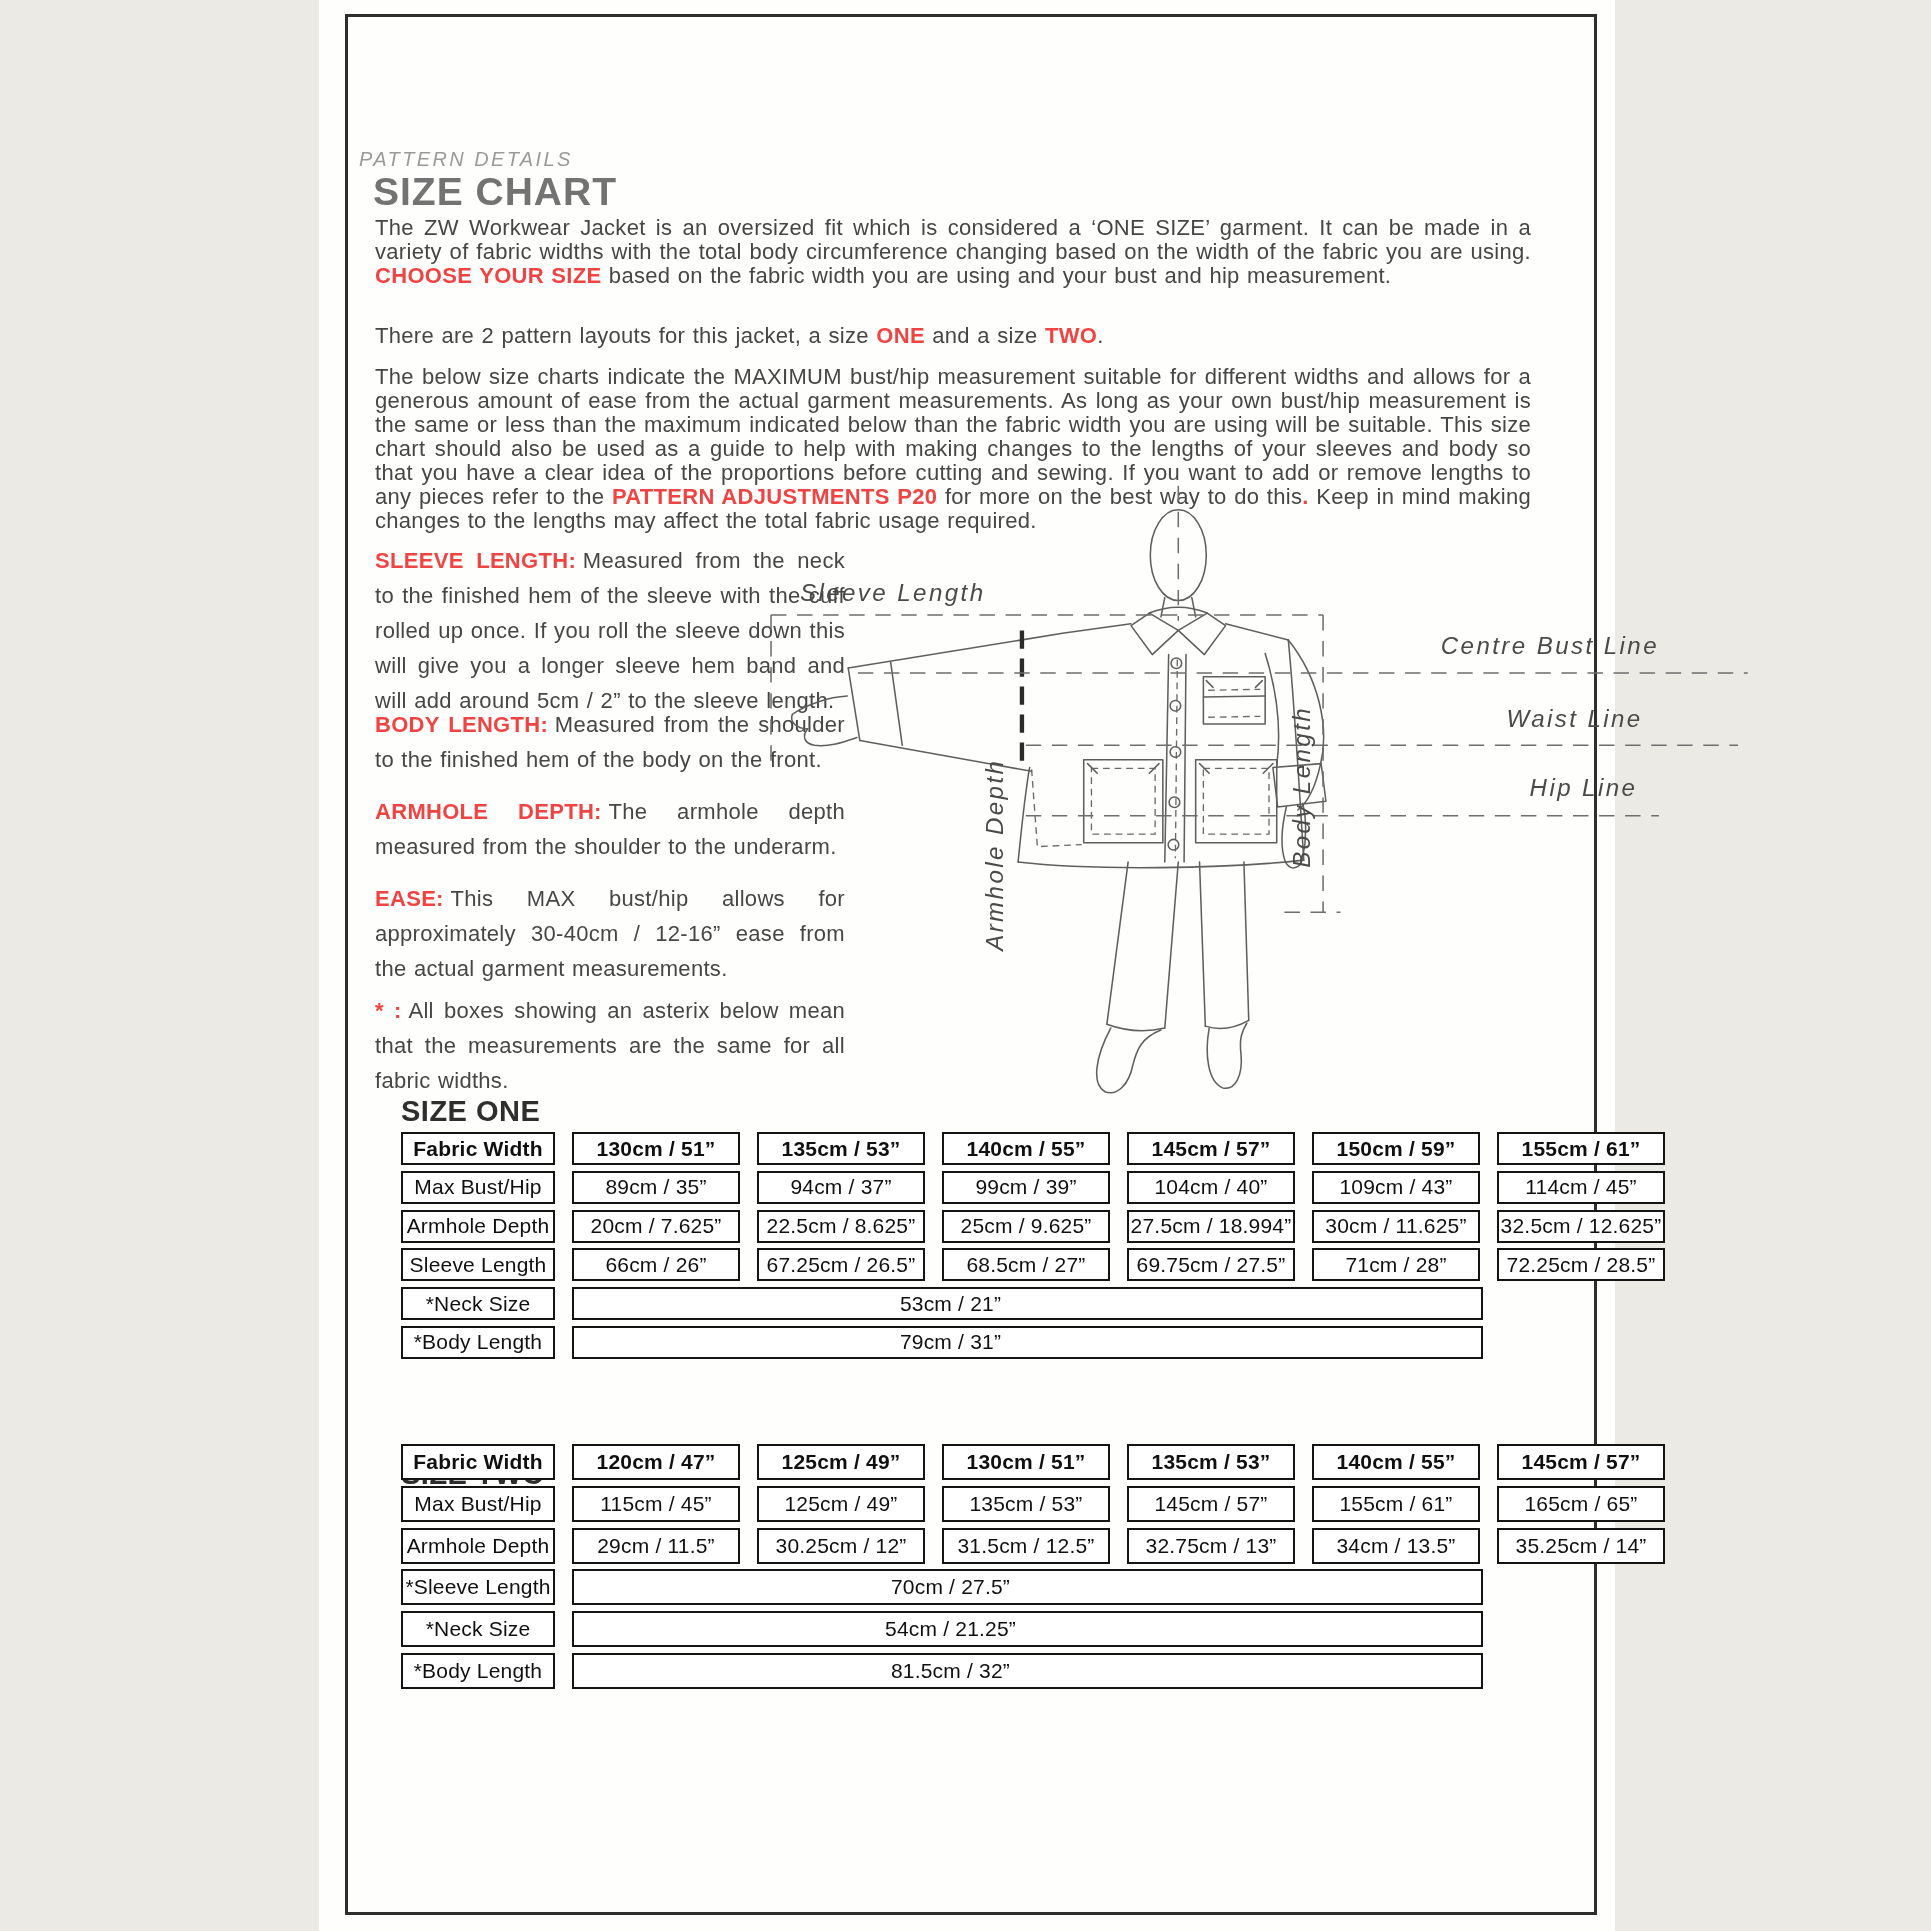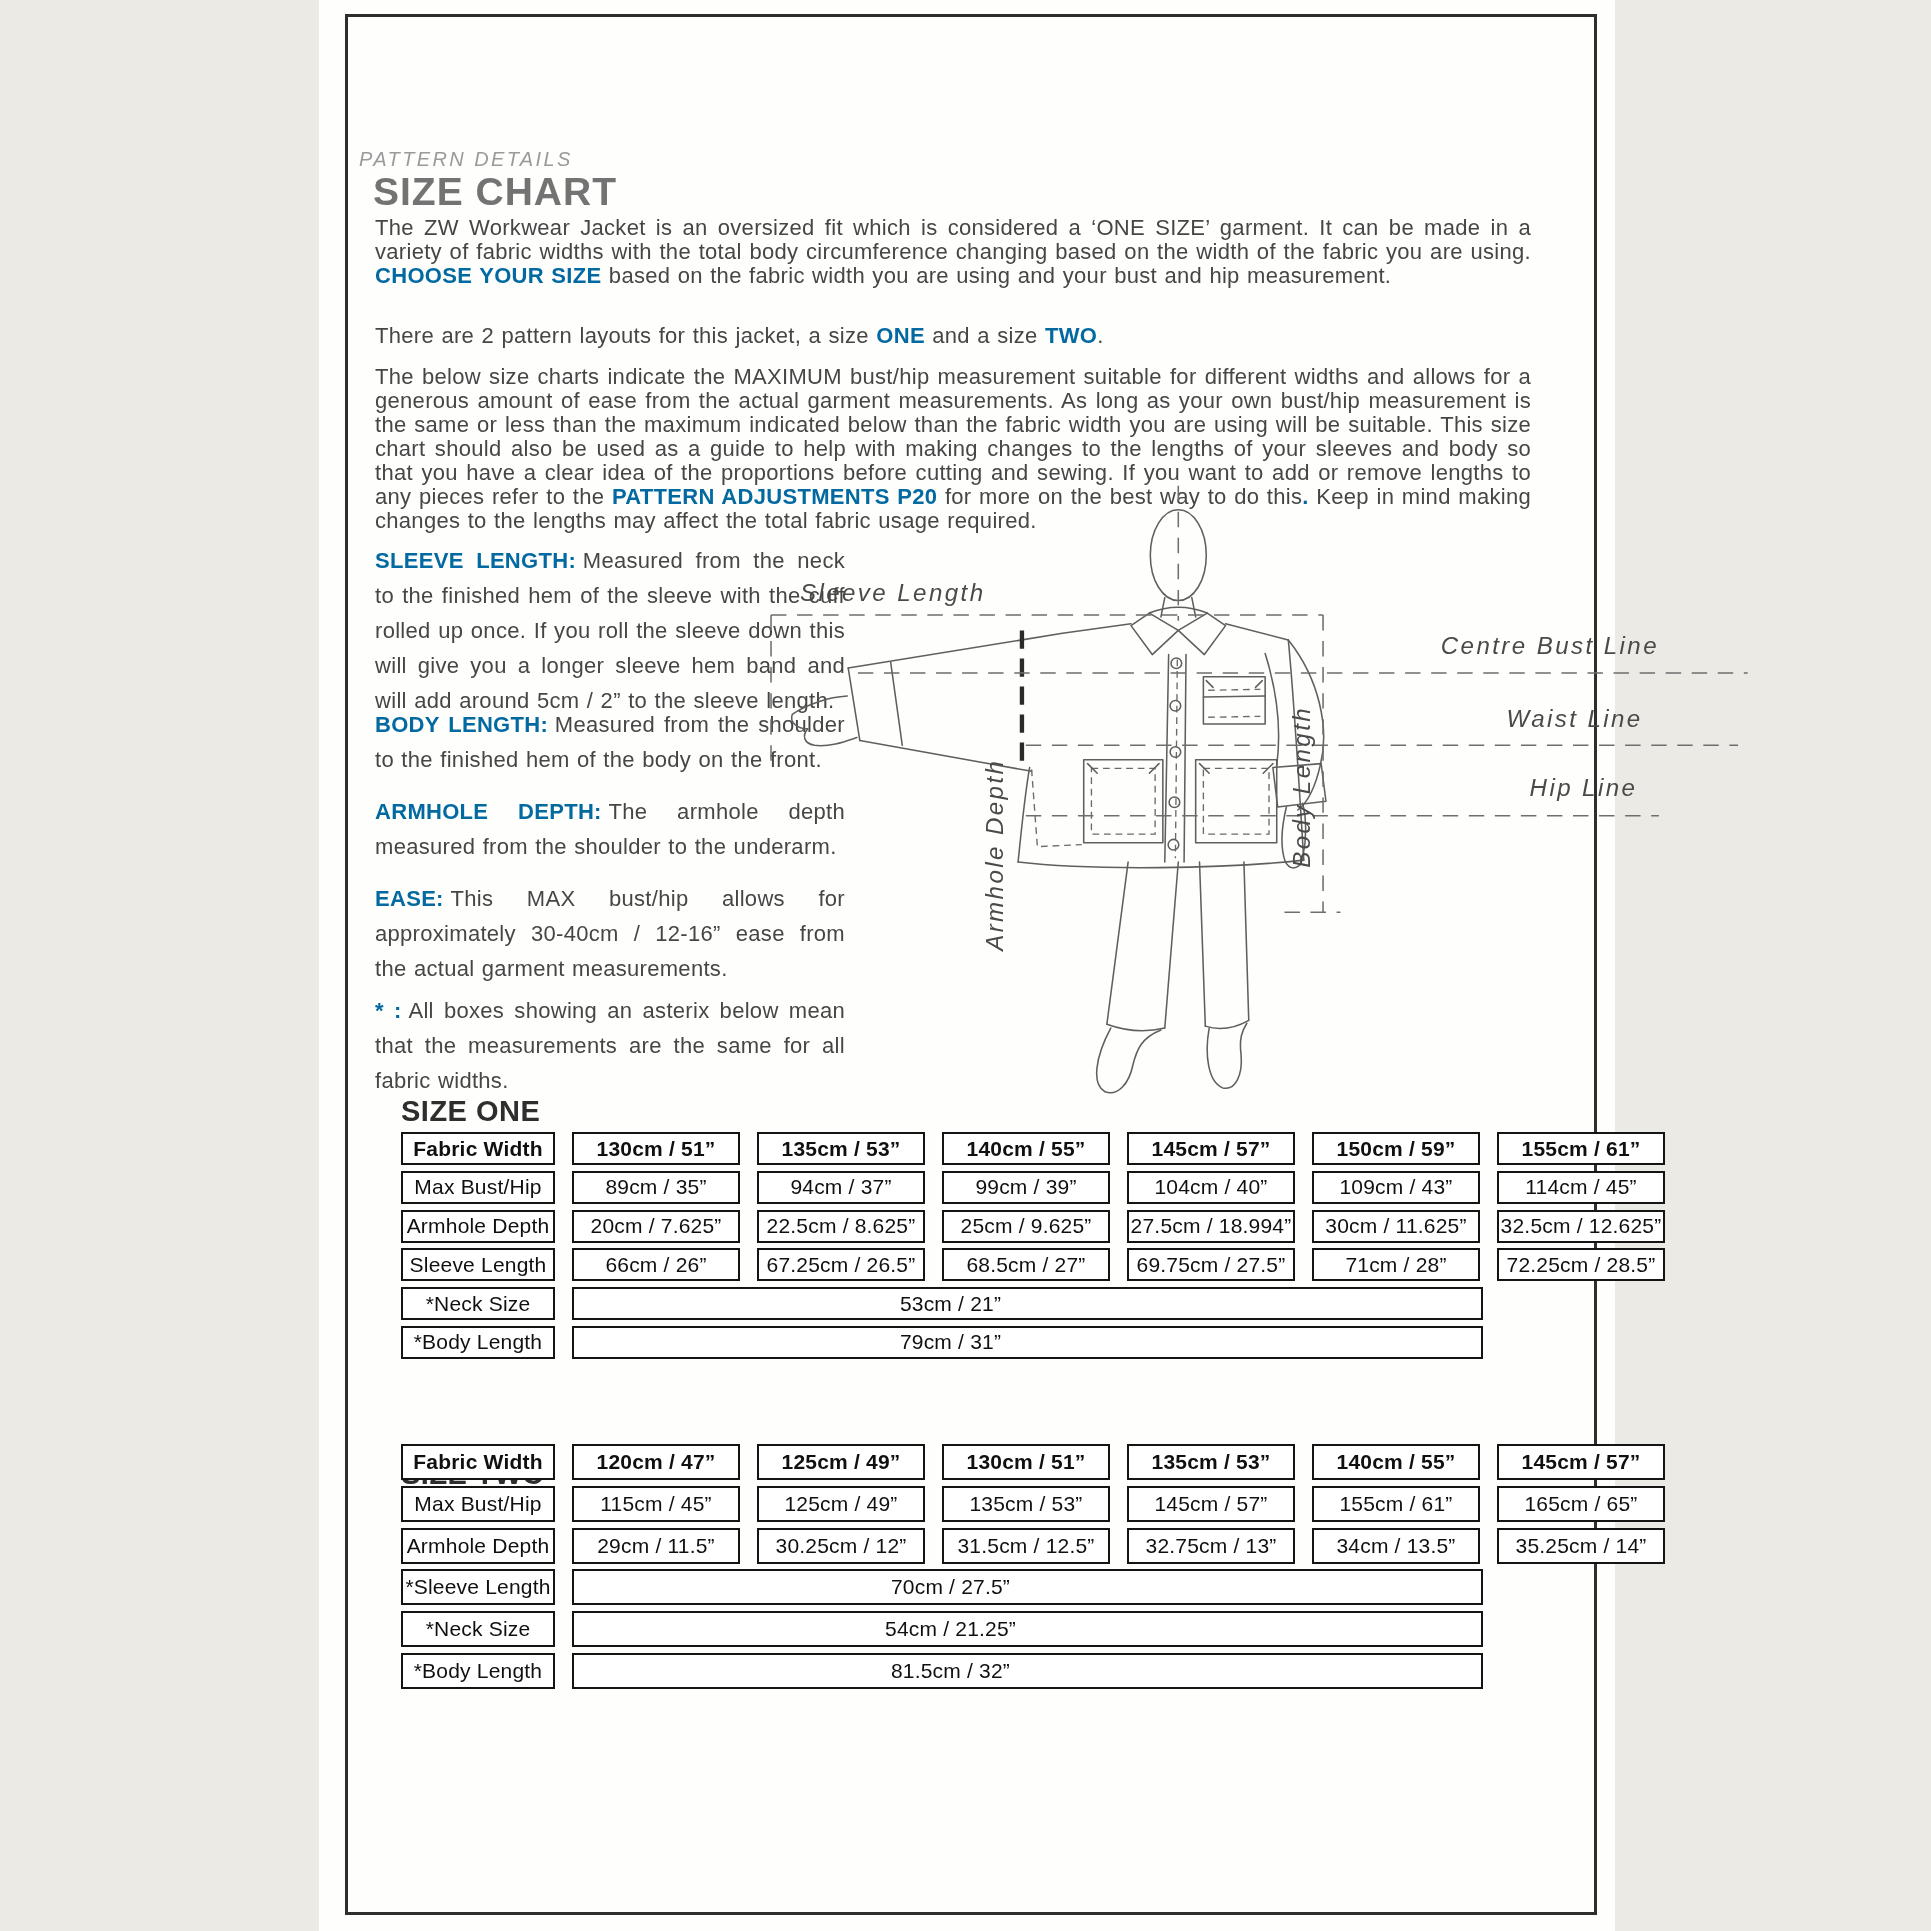--- a/index.html
+++ b/index.html
@@ -4,21 +4,21 @@
 <style>
   html,body{margin:0;padding:0;background:#ECEAE4;font-family:"Liberation Sans",sans-serif;}
   .canvas{position:relative;width:1931px;height:1931px;background:#ECEAE4;overflow:hidden;}
   .paper{position:absolute;left:319px;top:0;width:1296px;height:1931px;background:#FEFEFD;}
   .frame{position:absolute;left:26px;top:13.5px;right:18.3px;bottom:16.4px;border:3.9px solid #2E2E2E;}
   .content{position:absolute;left:0;top:0;width:100%;height:100%;}
   .eyebrow{position:absolute;left:40px;top:148px;font-style:italic;font-size:20px;letter-spacing:2.4px;color:#9A9A9A;}
   h1.title{position:absolute;left:54px;top:170px;margin:0;font-size:39px;font-weight:800;letter-spacing:1px;color:#737373;}
   .body{position:absolute;margin:0;font-size:22px;line-height:24px;letter-spacing:0.3px;color:#464646;word-spacing:1px;}
   .jst{text-align:justify;}
-  .b{font-weight:bold;color:#0369a1;}
+  .b{font-weight:bold;color:#ef4444;}
   .p1{left:56px;top:216px;width:1156px;}
   .p2{left:56px;top:324px;width:1156px;}
   .p3{left:56px;top:365px;width:1156px;}
   .def{width:470px;left:56px;line-height:35px;}
   .def .b{margin-right:6.8px;}
   .d0{top:543px;}.d1{top:707px;}.d2{top:794px;}.d3{top:881px;}.d4{top:993px;}
   .diagram{position:absolute;left:425px;top:410px;width:1023px;height:686px;}
   .sk{stroke:#5F5F5F;stroke-width:1.6;fill:none;stroke-linecap:round;stroke-linejoin:round;}
   .skd{stroke:#6a6a6a;stroke-width:1.4;fill:none;stroke-dasharray:7 5;}
   .dash{stroke:#6E6E6E;stroke-width:1.6;fill:none;stroke-dasharray:16 11;}

